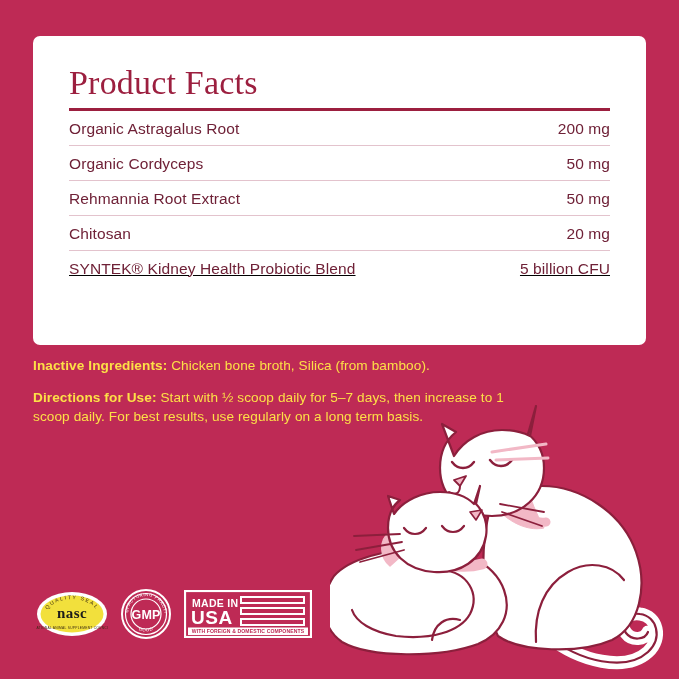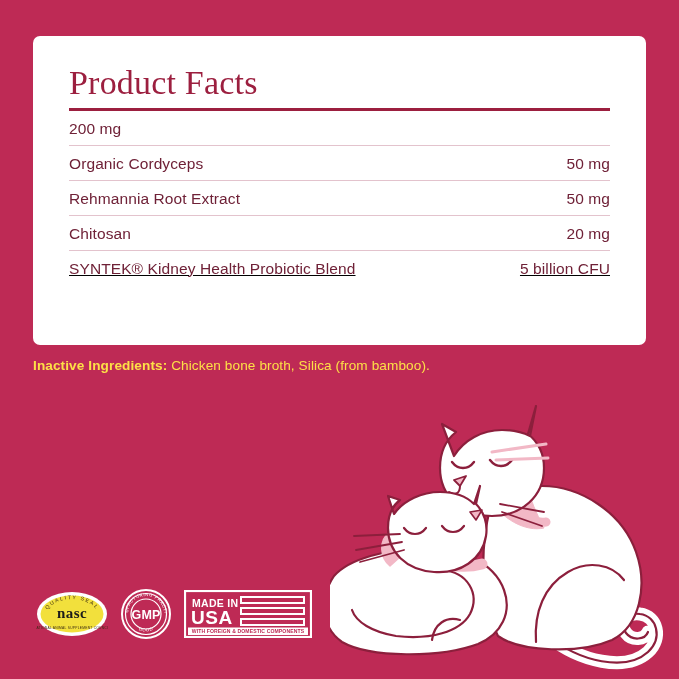--- a/index.html
+++ b/index.html
@@ -199,20 +199,21 @@
   </svg>
 
   <div class="facts-card">
 
     <h1 class="facts-title">Product Facts</h1>
 
 
     <div class="facts-rule"></div>
 
     <div class="fact-row">
+      <span class="fact-name">Organic Astragalus Root</span>
       <span class="fact-value">200 mg</span>
     </div>
 
     <div class="fact-row">
       <span class="fact-name">Organic Cordyceps</span>
       <span class="fact-value">50 mg</span>
     </div>
 
     <div class="fact-row">
       <span class="fact-name">Rehmannia Root Extract</span>
@@ -228,20 +229,23 @@
       <div class="blend-block">
         <div class="fact-name">SYNTEK® Kidney Health Probiotic Blend</div>
       </div>
       <span class="fact-value">5 billion CFU</span>
     </div>
   </div>
 
   <div class="body-copy">
     <p class="copy-para">
       <span class="copy-label">Inactive Ingredients:</span><span> Chicken bone broth, Silica (from bamboo).</span>
+    </p>
+    <p class="copy-para">
+      <span class="copy-label">Directions for Use:</span><span> Start with ½ scoop daily for 5–7 days, then increase to 1 scoop daily. For best results, use regularly on a long term basis.</span>
     </p>
   </div>
 
   <div class="badges">
 
     <svg class="badge" width="72" height="50" viewBox="0 0 72 50" xmlns="http://www.w3.org/2000/svg">
       <ellipse cx="36" cy="25" rx="35" ry="22" fill="#ffffff"></ellipse>
       <ellipse cx="36" cy="25" rx="31.5" ry="18.5" fill="#f2e03c"></ellipse>
       <defs>
         <path id="nascArcTop" d="M10 27 A 26 17 0 0 1 62 27"></path>

